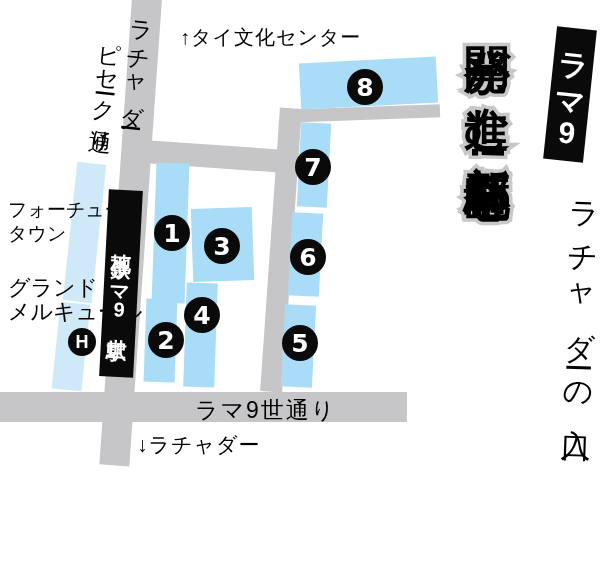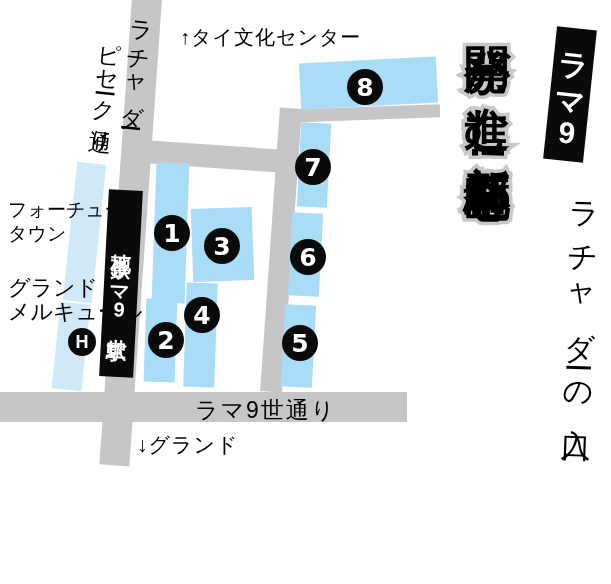--- a/index.html
+++ b/index.html
@@ -87,21 +87,21 @@
 　ピセーク通り</div>
 
 <div class="label" style="left:8px;top:198px;font-size:19px;line-height:24px;">フォーチューン
 タウン</div>
 
 <div class="label" style="left:8px;top:276px;font-size:22px;line-height:24px;">グランド
 メルキュール</div>
 
 <div class="label" style="left:163px;top:395px;font-size:23px;letter-spacing:2px;z-index:4;margin-left:32px;">ラマ9世通り</div>
 
-<div class="label" style="left:137px;top:431px;font-size:21px;letter-spacing:1px;">↓グランド</div>
+<div class="label" style="left:137px;top:431px;font-size:21px;letter-spacing:1px;">↓ラチャダー</div>
 
 <div class="blackbox" style="left:550px;top:28px;width:40px;height:133px;transform:rotate(6deg);">
   <span class="vtext vup" style="font-size:30px;letter-spacing:8px;font-weight:600;">ラマ9</span>
 </div>
 
 <div class="label vtext" style="left:560px;top:180px;font-size:30px;letter-spacing:9px;transform:rotate(2deg);z-index:7;">ラチャダーの入口</div>
 
 <div class="headline" style="left:457px;top:10px;font-size:46px;letter-spacing:3px;">開発が進む新都心地区!</div>
 
 </body></html>

